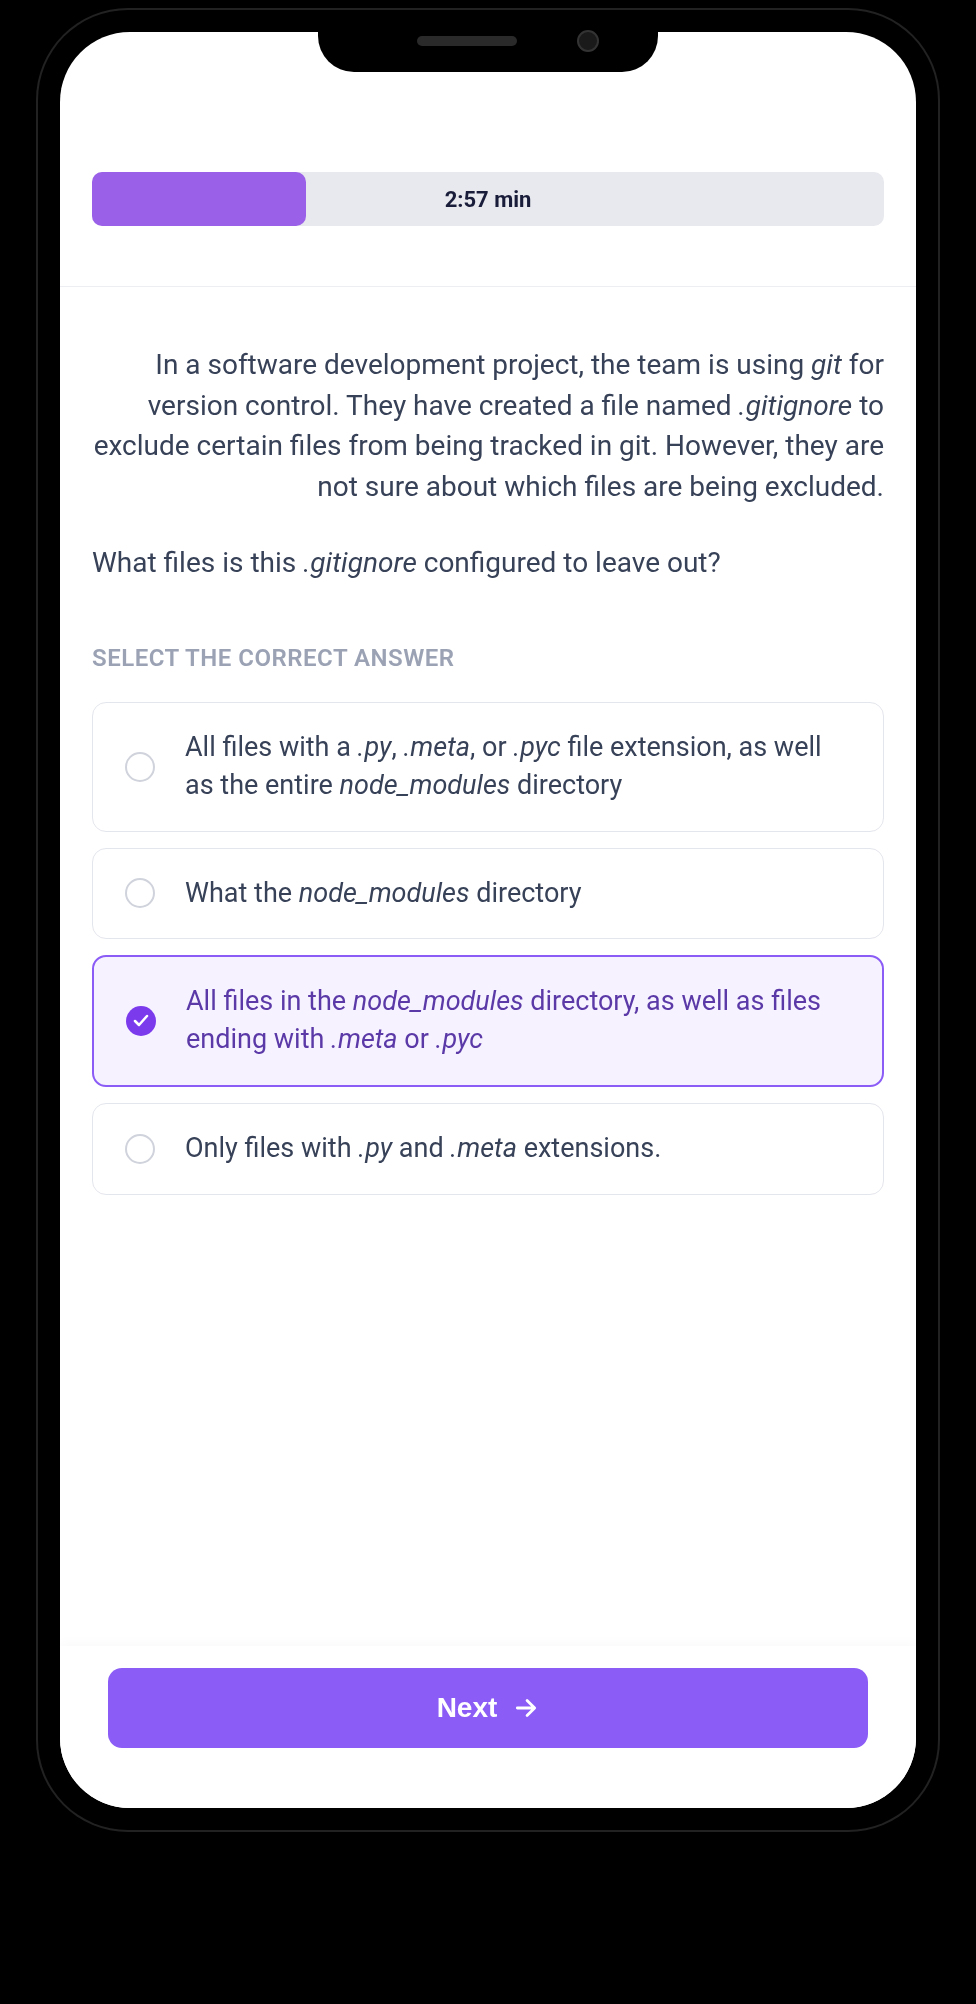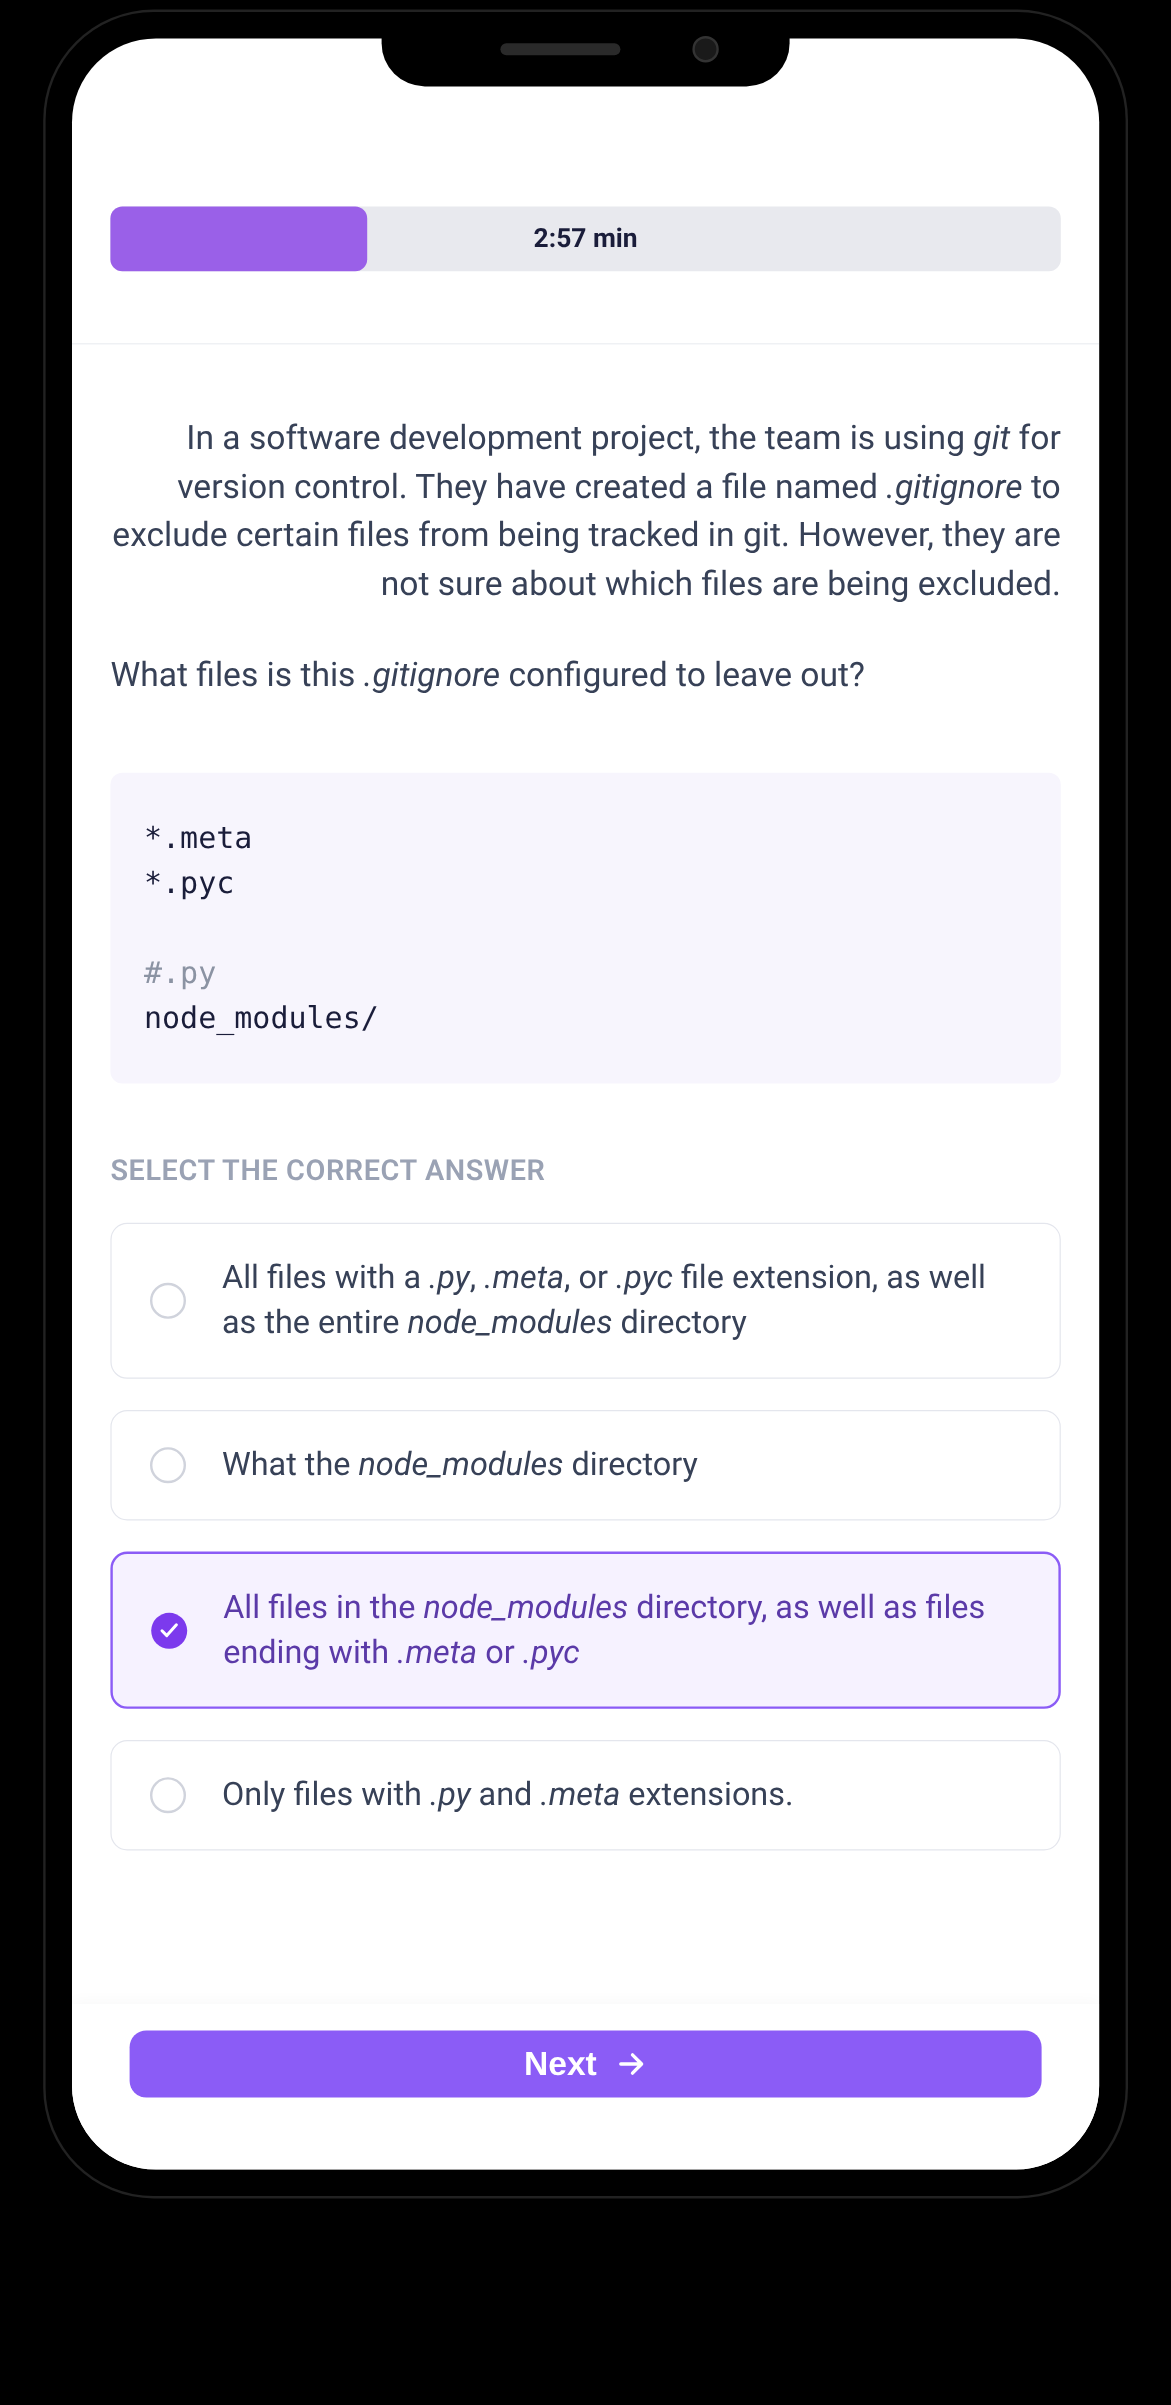--- a/index.html
+++ b/index.html
@@ -128,21 +128,21 @@
     white-space: pre;
   }
   .code-comment { color: #8b93a3; }
   .section-label {
     font-size: 24px;
     font-weight: 600;
     letter-spacing: 0.5px;
     color: #9aa2b4;
     margin-bottom: 30px;
   }
-  .answers { display: flex; flex-direction: column; gap: 26px; }
+  .answers { display: flex; flex-direction: column; gap: 16px; }
   .answer-option {
     display: flex;
     align-items: center;
     gap: 30px;
     padding: 26px 32px;
     border: 1.5px solid #e4e6ed;
     border-radius: 14px;
     cursor: pointer;
     background: #fff;
   }
@@ -173,21 +173,21 @@
     color: #374157;
   }
   .answer-option.selected .answer-text { color: #5b3aa8; }
   .bottom-bar {
     padding: 22px 48px 60px 48px;
     background: #fff;
     box-shadow: 0 -2px 12px rgba(0,0,0,0.03);
   }
   .next-btn {
     width: 100%;
-    height: 56px;
+    height: 80px;
     background: #8b5cf6;
     border: none;
     border-radius: 14px;
     color: #fff;
     font-size: 28px;
     font-weight: 700;
     display: flex;
     align-items: center;
     justify-content: center;
     gap: 16px;
@@ -214,25 +214,20 @@
       <div class="divider"></div>
 
       <p class="question-text">
         <span>In a software development project, the team is using </span><em>git</em><span> for version control. They have created a file named </span><em>.gitignore</em><span> to exclude certain files from being tracked in git. However, they are not sure about which files are being excluded.</span>
       </p>
 
       <p class="question-sub">
         <span>What files is this </span><em>.gitignore</em><span> configured to leave out?</span>
       </p>
 
-      <div class="code-block"><span>*.meta</span>
-<span>*.pyc</span>
-<span></span>
-<span class="code-comment">#.py</span>
-<span>node_modules/</span></div>
 
       <div class="section-label">SELECT THE CORRECT ANSWER</div>
 
       <div class="answers">
 
         <div class="answer-option">
           <div class="radio"></div>
           <div class="answer-text">
             <span>All files with a </span><em>.py</em><span>, </span><em>.meta</em><span>, or </span><em>.pyc</em><span> file extension, as well as the entire </span><em>node_modules</em><span> directory</span>
           </div>

